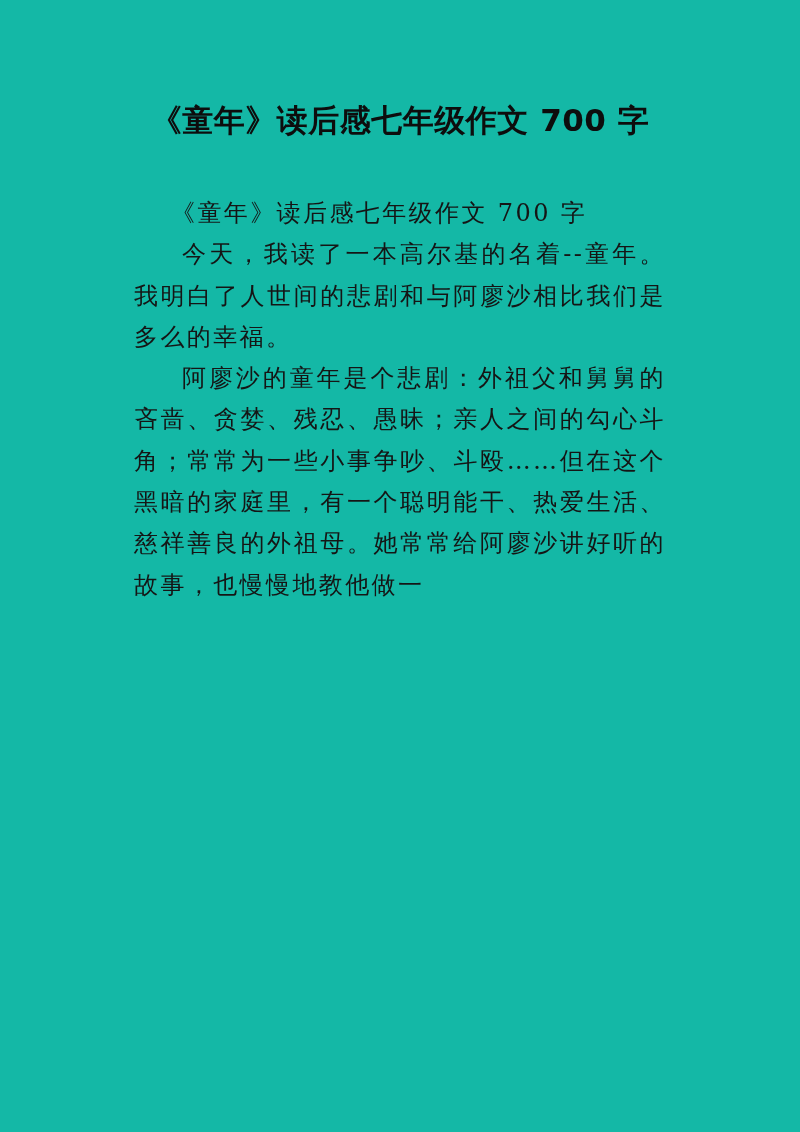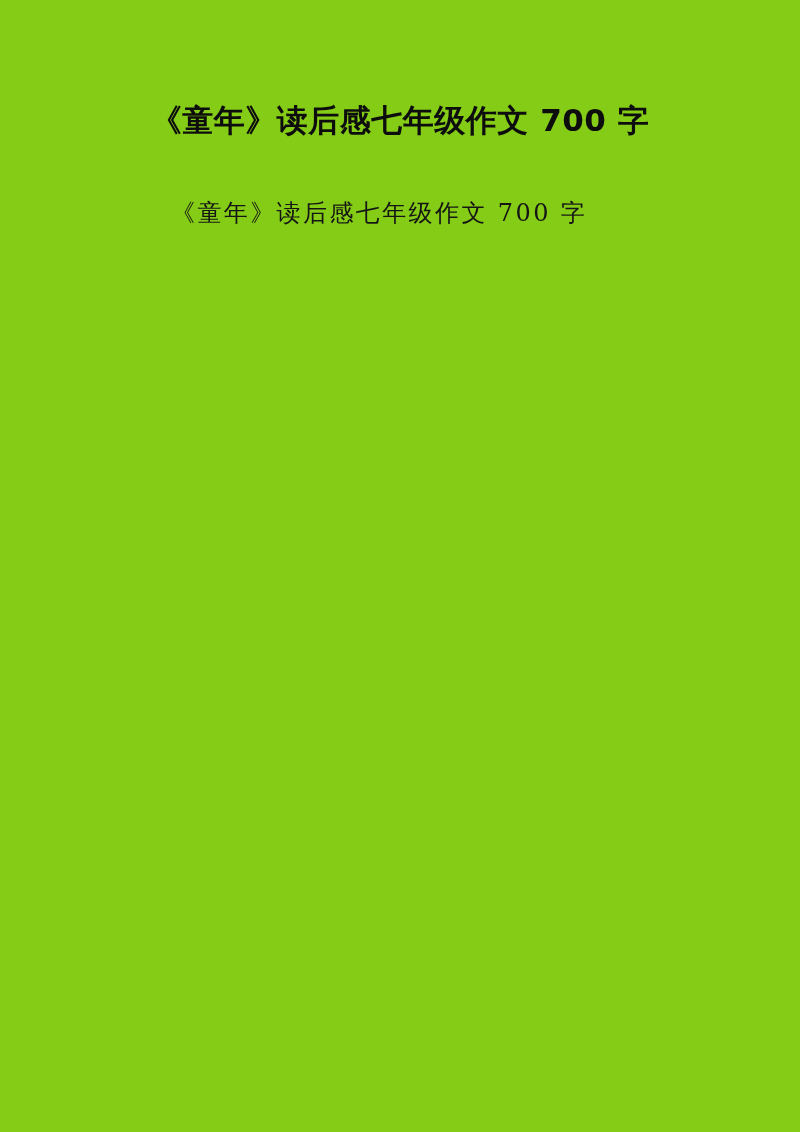--- a/index.html
+++ b/index.html
@@ -12,21 +12,21 @@
       height: 1132px;
       position: relative;
       overflow: hidden;
       color: #111111;
     }
     .page {
       position: absolute;
       left: 0; top: 0;
       width: 800px;
       height: 1132px;
-      background: #84cc16;
+      background: #14b8a6;
     }
     .doc-title {
       position: absolute;
       left: 0;
       top: 98px;
       width: 800px;
       text-align: center;
       font-family: "DejaVu Sans", "Liberation Sans", sans-serif;
       font-weight: bold;
       font-size: 31px;
@@ -57,14 +57,16 @@
     }
   </style>
 </head>
 <body>
 
 <div class="page">
   <div class="doc-title">《童年》读后感七年级作文 700 字</div>
 
   <div class="body-text">
     <p class="subtitle">《童年》读后感七年级作文 700 字</p>
+    <p>今天，我读了一本高尔基的名着--童年。我明白了人世间的悲剧和与阿廖沙相比我们是多么的幸福。</p>
+    <p>阿廖沙的童年是个悲剧：外祖父和舅舅的吝啬、贪婪、残忍、愚昧；亲人之间的勾心斗角；常常为一些小事争吵、斗殴……但在这个黑暗的家庭里，有一个聪明能干、热爱生活、慈祥善良的外祖母。她常常给阿廖沙讲好听的故事，也慢慢地教他做一</p>
   </div>
 </div>
 
 </body></html>

